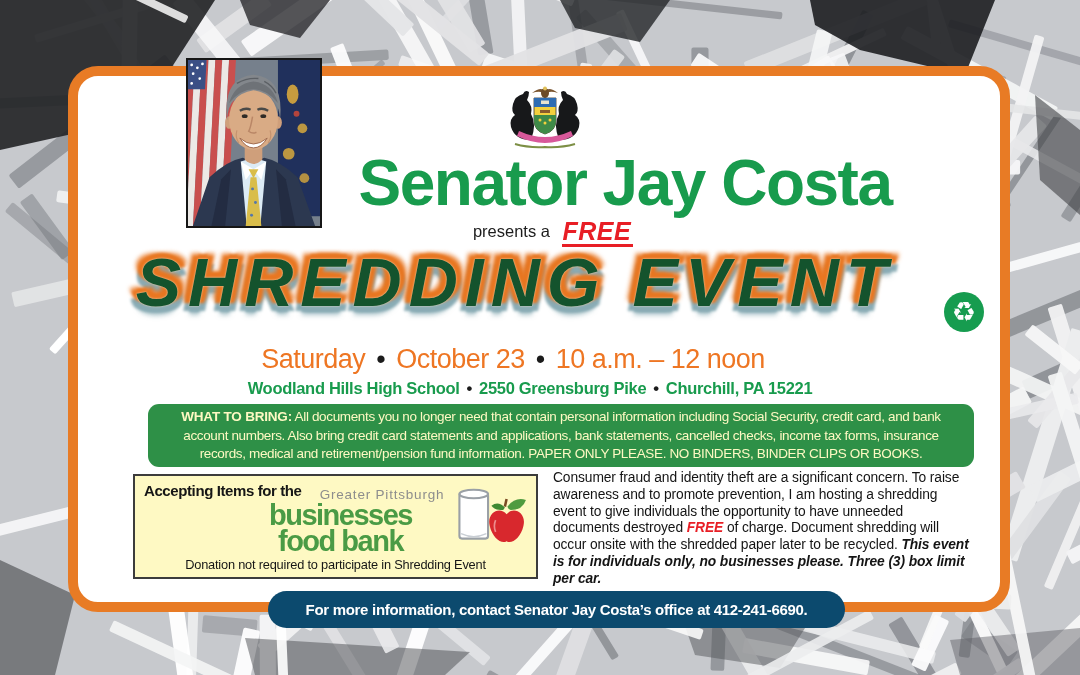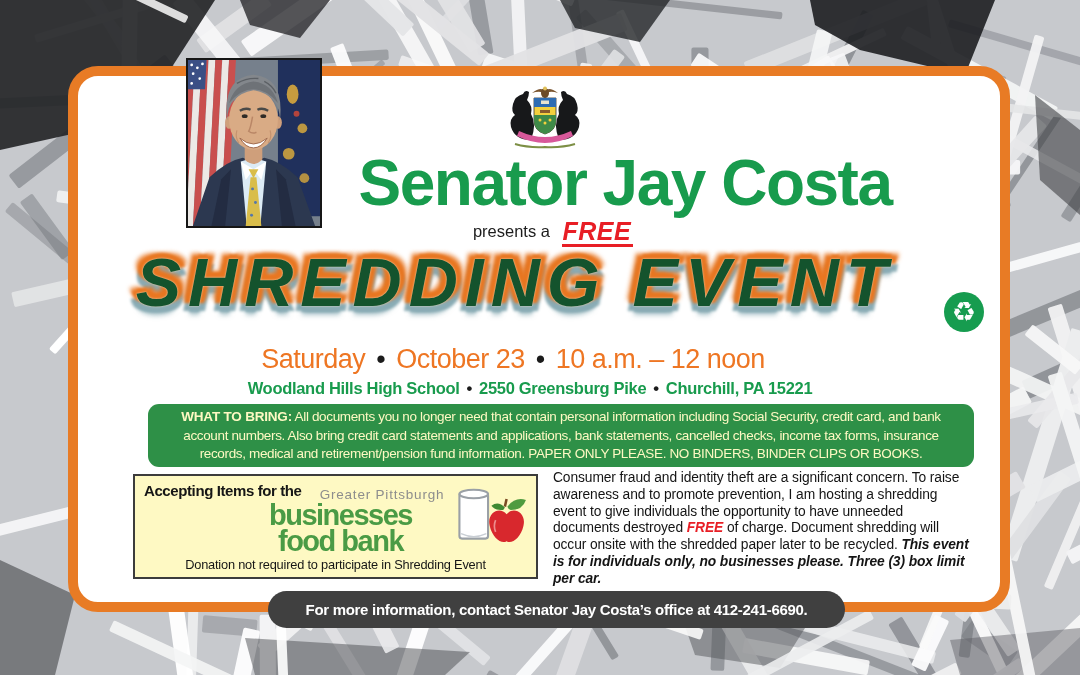--- a/index.html
+++ b/index.html
@@ -73,21 +73,21 @@
   .fb-logo svg { display:block; width:100%; height:100%; }
   .fb-note { position:absolute; left:0; bottom:5px; width:100%; text-align:center;
              font-size:12.8px; color:#161616; letter-spacing:-0.2px; }
 
   .desc { position:absolute; left:553px; top:470px; width:420px; z-index:2;
           font-size:13.8px; line-height:16.8px; color:#141414; letter-spacing:-0.1px; }
   .desc .free-word { color:#E81E25; font-weight:bold; font-style:italic; }
   .desc .emphasis { font-weight:bold; font-style:italic; }
 
   .footer-banner { position:absolute; left:268px; top:591px; width:577px; height:37px; z-index:3;
-                   background:#404040; border-radius:19px; text-align:center;
+                   background:#0c4a6e; border-radius:19px; text-align:center;
                    color:#ffffff; font-weight:bold; font-size:15px; line-height:37px;
                    letter-spacing:-0.3px; white-space:nowrap; }
 </style>
 </head>
 <body>
 
 <div class="stage">
 
   <svg id="bg" width="1080" height="675">
     <rect x="0" y="0" width="1080" height="675" fill="#c7c9cd"></rect>

